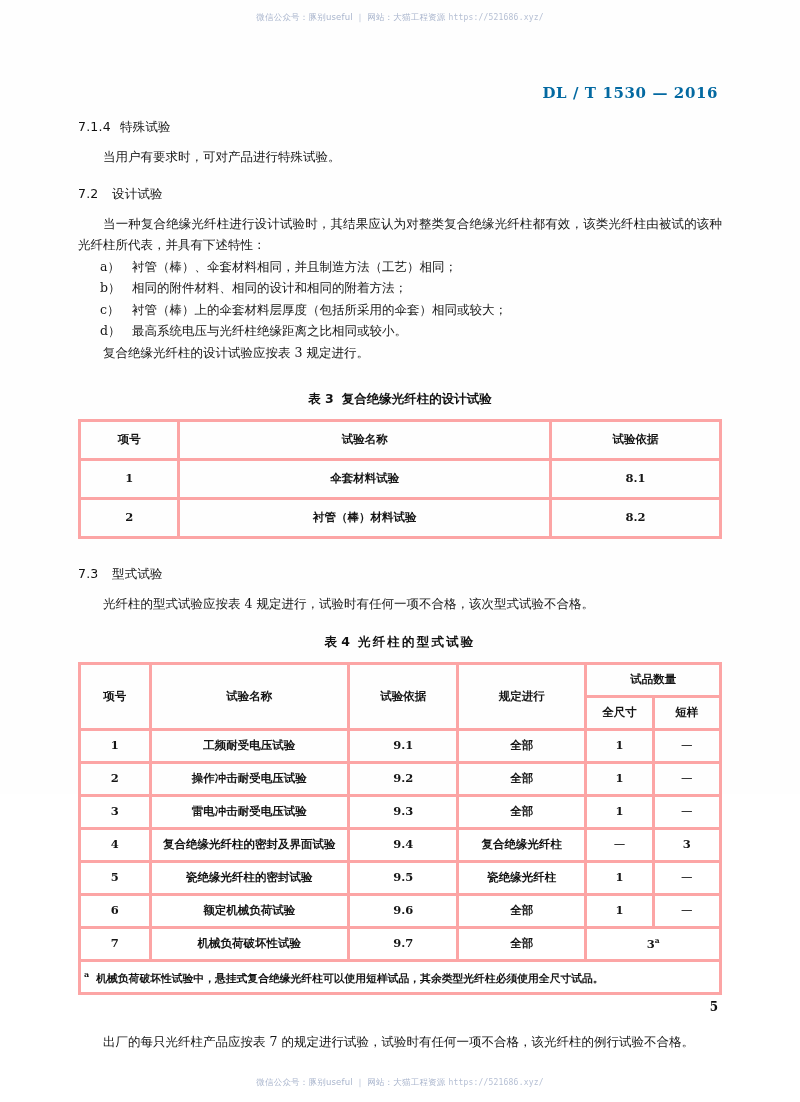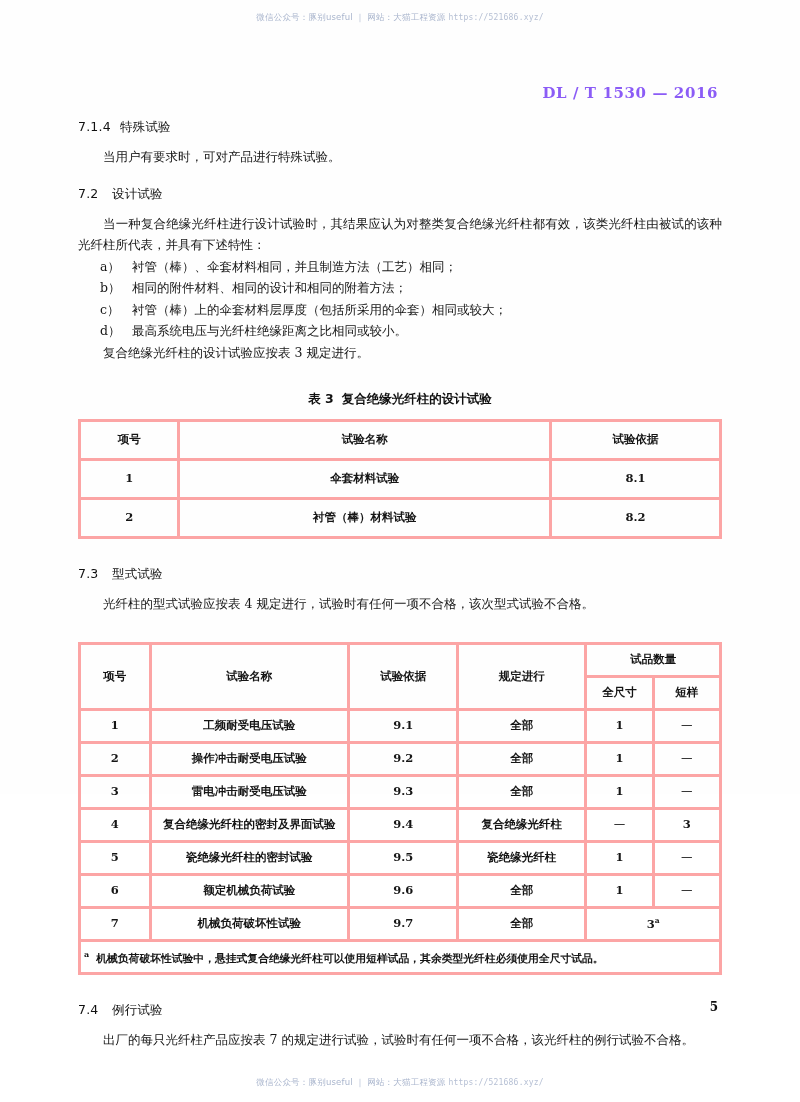--- a/index.html
+++ b/index.html
@@ -48,21 +48,21 @@
 
   
   .doc-header {
     position: absolute;
     top: 84px;
     right: 82px;
     font-family: "DejaVu Serif", "Liberation Serif", serif;
     font-weight: bold;
     font-size: 15px;
     letter-spacing: 0.6px;
-    color: #8b5cf6;
+    color: #0369a1;
   }
 
   
   .content {
     position: absolute;
     top: 118px;
     left: 78px;
     width: 644px;
   }
 
@@ -275,20 +275,23 @@
     <div class="gap-l"></div>
 
     <h3 class="sec-head short">
       <span class="num">7.3</span><span>型式试验</span>
     </h3>
     <div class="gap-s"></div>
     <p class="body-text indent">光纤柱的型式试验应按表 4 规定进行，试验时有任何一项不合格，该次型式试验不合格。</p>
 
     <div class="gap-m"></div>
 
+    <p class="table-caption spaced">
+      <span class="cap-num">表 4</span><span>光纤柱的型式试验</span>
+    </p>
 
     <div class="gap-s"></div>
 
     <table class="std" id="table-4">
       <colgroup>
         <col style="width:11%">
         <col style="width:31%">
         <col style="width:17%">
         <col style="width:20%">
         <col style="width:10.5%">
@@ -364,23 +367,20 @@
           <td colspan="2" class="num"><span>3</span><sup class="fn">a</sup></td>
         </tr>
         <tr>
           <td colspan="6" class="footnote-cell"><span class="fn-mark">a</span><span>机械负荷破坏性试验中，悬挂式复合绝缘光纤柱可以使用短样试品，其余类型光纤柱必须使用全尺寸试品。</span></td>
         </tr>
       </tbody>
     </table>
 
     <div class="gap-l"></div>
 
-    <h3 class="sec-head short">
-      <span class="num">7.4</span><span>例行试验</span>
-    </h3>
     <div class="gap-s"></div>
     <p class="body-text indent">出厂的每只光纤柱产品应按表 7 的规定进行试验，试验时有任何一项不合格，该光纤柱的例行试验不合格。</p>
 
   </div>
 
   <div class="page-number">5</div>
 
   <div class="watermark bottom">
     <span>微信公众号：豚别useful ｜ 网站：大猫工程资源 </span><span class="url">https://521686.xyz/</span>
   </div>

